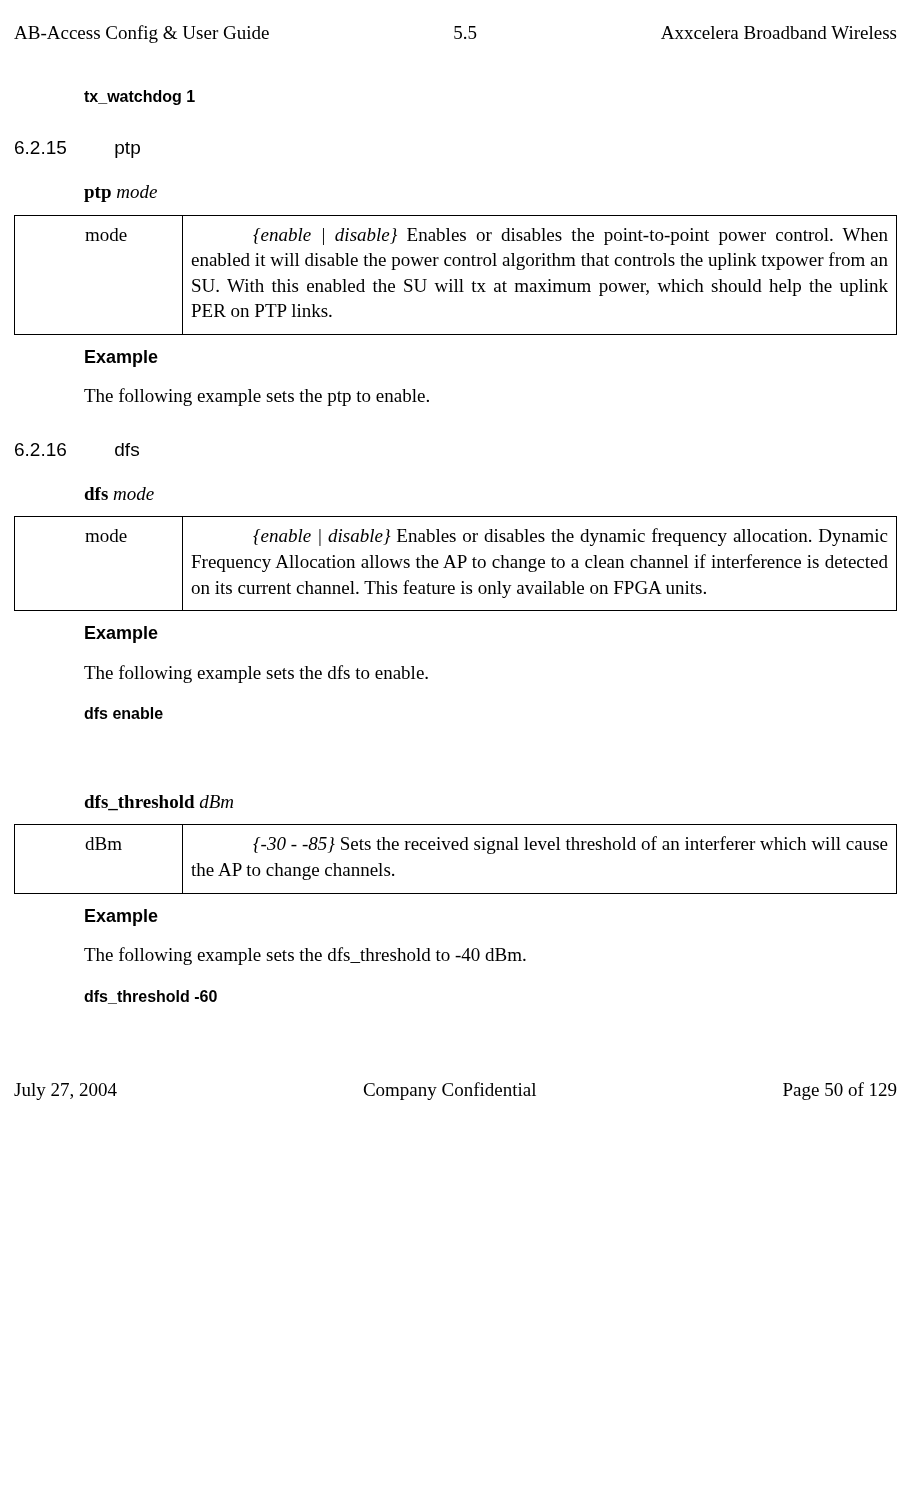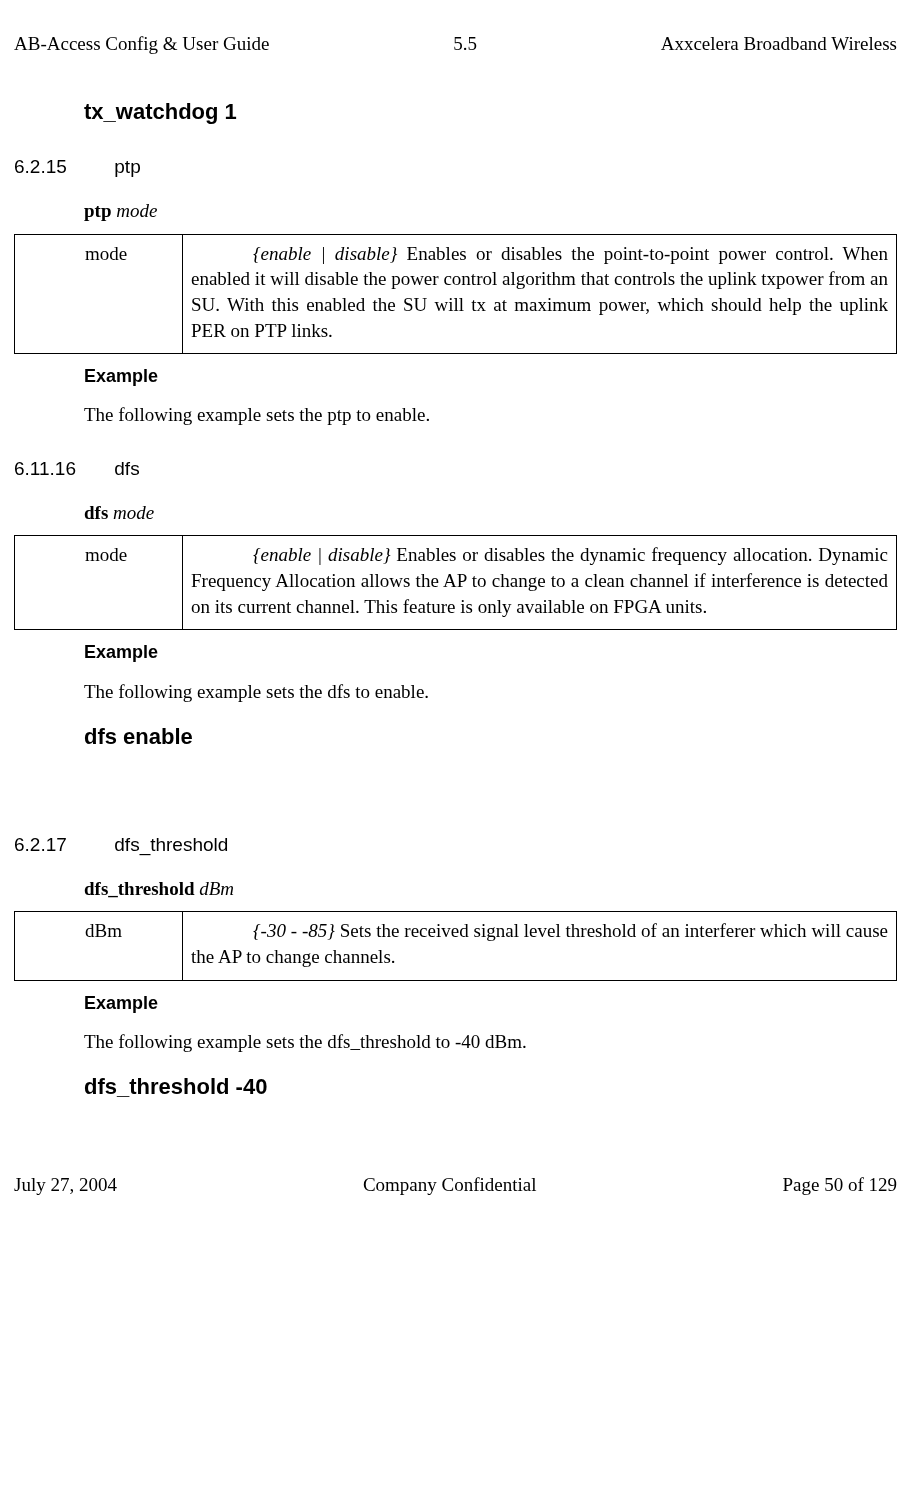--- a/index.html
+++ b/index.html
@@ -10,27 +10,27 @@
     margin: 0;
     padding: 20px 14px 24px 14px;
     width: 911px;
     line-height: 1.35;
   }
   .header-row, .footer-row {
     display: flex;
     justify-content: space-between;
     font-size: 19px;
   }
-  .header-row { margin-bottom: 40px; margin-top: 11px; }
+  .header-row { margin-bottom: 40px; }
   .footer-row { margin-top: 70px; }
   .content { padding: 0 0 0 0; }
   .cmd-example {
     font-family: Arial, Helvetica, sans-serif;
     font-weight: bold;
-    font-size: 22px;
+    font-size: 16px;
     margin: 18px 0 18px 70px;
   }
   .section-heading {
     font-family: Arial, Helvetica, sans-serif;
     font-weight: normal;
     font-size: 19px;
     margin: 28px 0 18px 0;
   }
   .section-heading .num { display:inline-block; width: 95px; }
   .syntax {
@@ -98,21 +98,21 @@
       <td class="desc">
         <span class="desc-indent"></span><span class="opt">{enable | disable}</span><span> Enables or disables the point-to-point power control. When enabled it will disable the power control algorithm that controls the uplink txpower from an SU. With this enabled the SU will tx at maximum power, which should help the uplink PER on PTP links.</span>
       </td>
     </tr>
   </tbody>
     </table>
   <div class="example-label">Example</div>
   <div class="body-text">The following example sets the ptp to enable.</div>
 
   <div class="section-heading">
-    <span class="num">6.11.16</span>
+    <span class="num">6.2.16</span>
     <span>dfs</span>
   </div>
   <div class="syntax">
     <span class="kw">dfs</span>
     <span class="arg">mode</span>
   </div>
   <table class="param">
     <tbody>
         <tr>
       <td class="key">mode</td>
@@ -121,41 +121,37 @@
       </td>
     </tr>
   </tbody>
     </table>
   <div class="example-label">Example</div>
   <div class="body-text">The following example sets the dfs to enable.</div>
   <div class="cmd-example">dfs enable</div>
 
   <div style="height:34px"></div>
 
-  <div class="section-heading">
-    <span class="num">6.2.17</span>
-    <span>dfs_threshold</span>
-  </div>
   <div class="syntax">
     <span class="kw">dfs_threshold</span>
     <span class="arg">dBm</span>
   </div>
   <table class="param">
     <tbody>
         <tr>
       <td class="key">dBm</td>
       <td class="desc">
         <span class="desc-indent"></span><span class="opt">{-30 - -85}</span><span> Sets the received signal level threshold of an interferer which will cause the AP to change channels.</span>
       </td>
     </tr>
   </tbody>
     </table>
   <div class="example-label">Example</div>
   <div class="body-text">The following example sets the dfs_threshold to -40 dBm.</div>
-  <div class="cmd-example">dfs_threshold -40</div>
+  <div class="cmd-example">dfs_threshold -60</div>
 
 </div>
 
 <div class="footer-row">
   <span>July 27, 2004</span>
   <span>Company Confidential</span>
   <span>Page 50 of 129</span>
 </div>
 
 </body></html>

